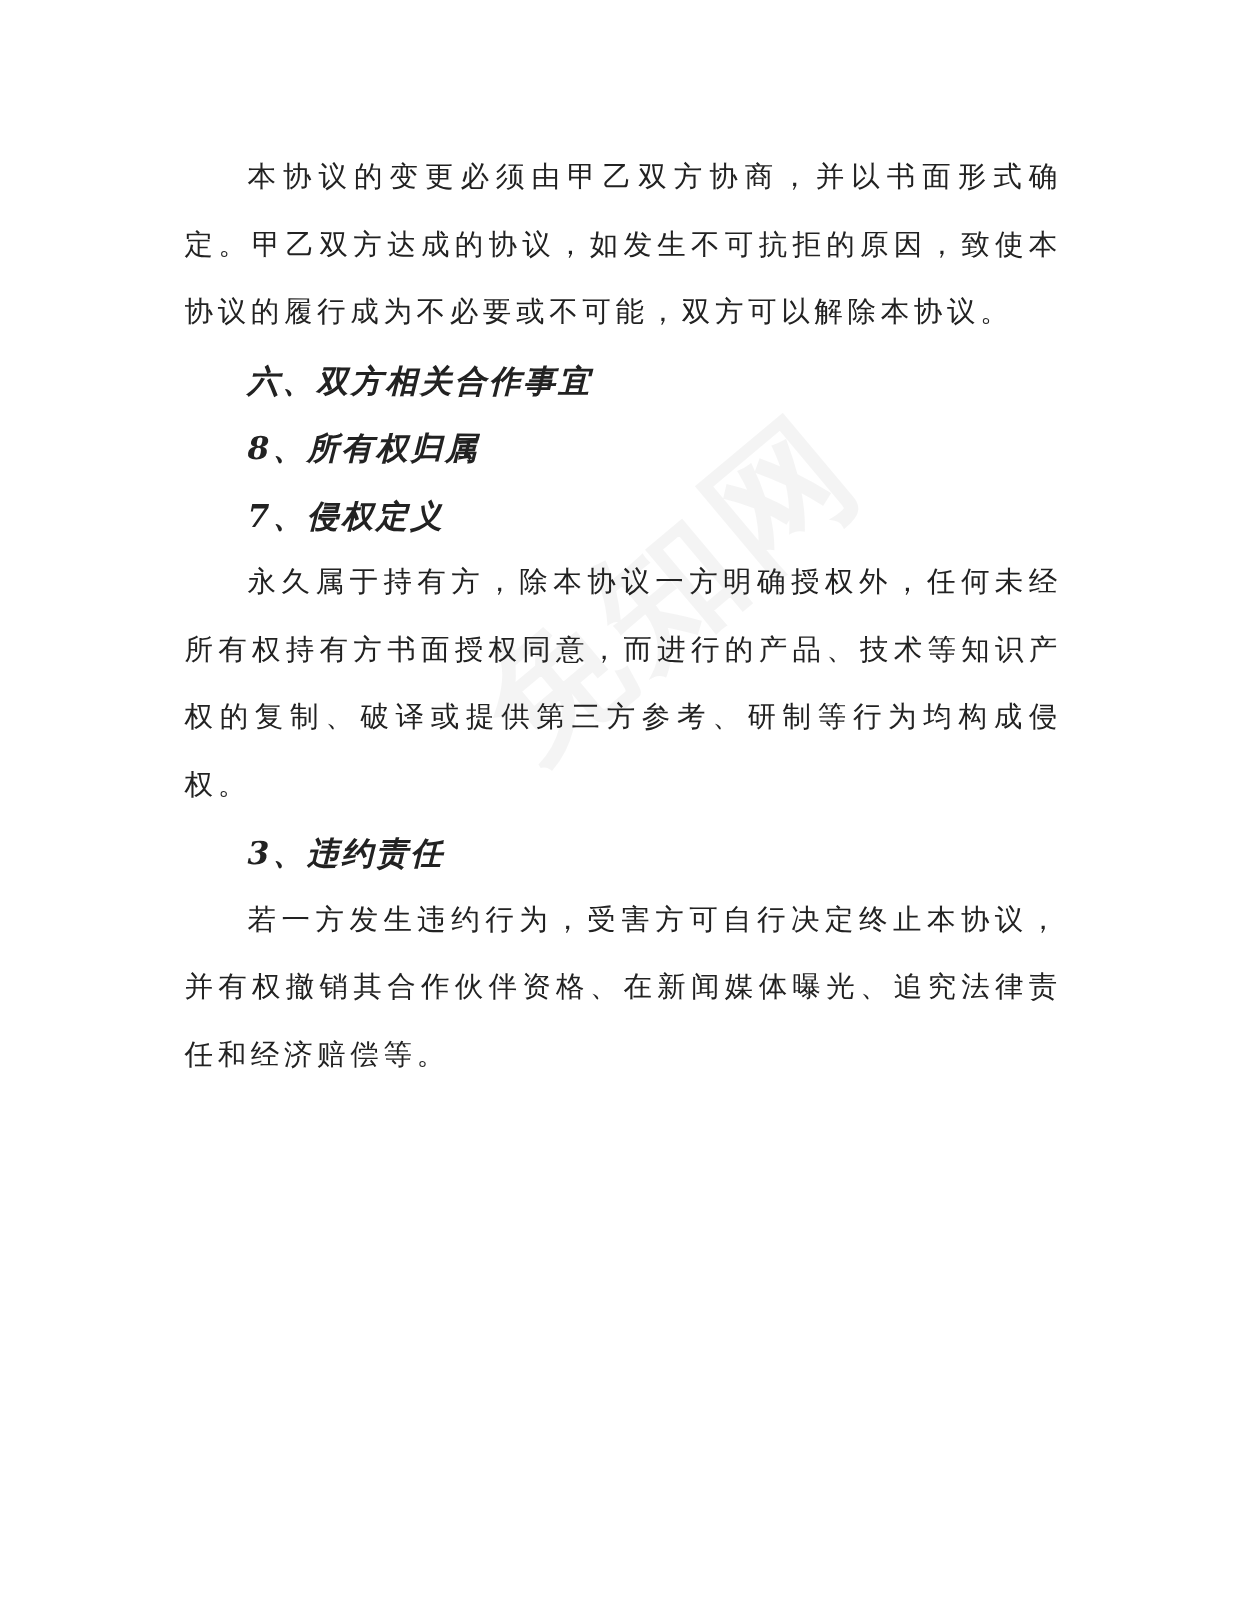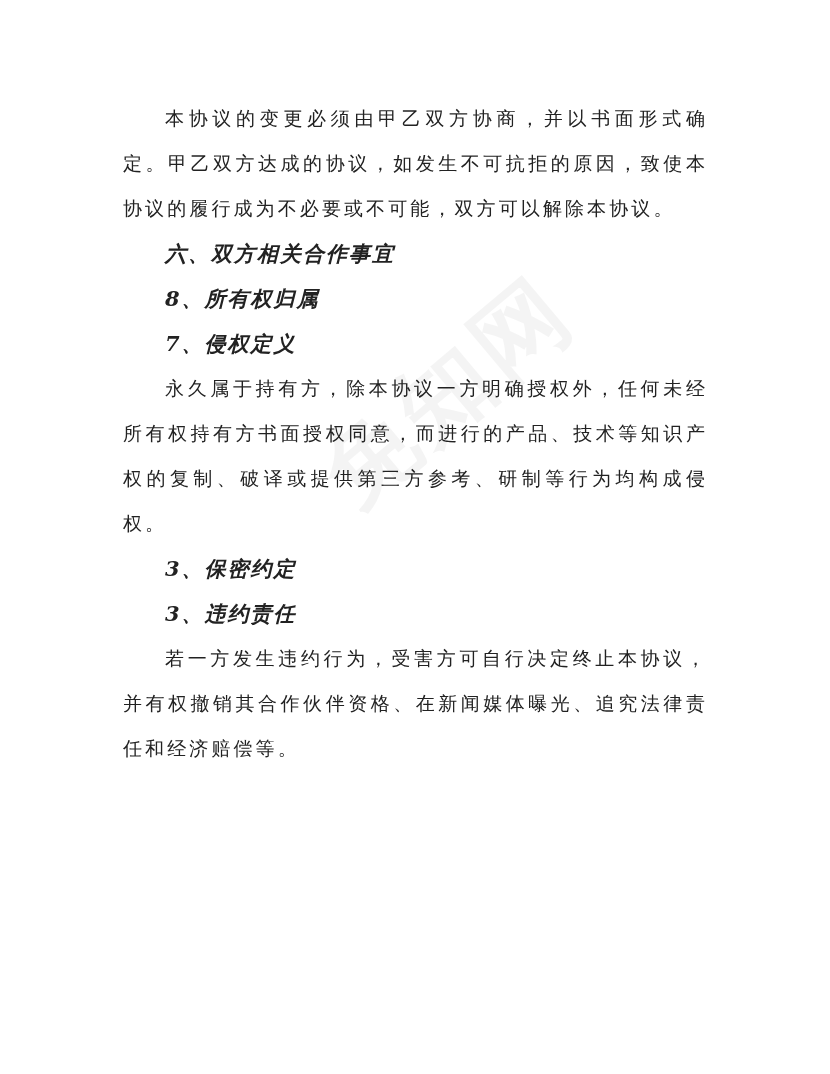--- a/index.html
+++ b/index.html
@@ -17,17 +17,16 @@
 <body>
 
 <div class="watermark">免知网</div>
 
 <div class="page">
   <p class="para">本协议的变更必须由甲乙双方协商，并以书面形式确定。甲乙双方达成的协议，如发生不可抗拒的原因，致使本协议的履行成为不必要或不可能，双方可以解除本协议。</p>
   <p class="heading">六、双方相关合作事宜</p>
   <p class="heading">8、所有权归属</p>
   <p class="heading">7、侵权定义</p>
   <p class="para">永久属于持有方，除本协议一方明确授权外，任何未经所有权持有方书面授权同意，而进行的产品、技术等知识产权的复制、破译或提供第三方参考、研制等行为均构成侵权。</p>
-  <p class="heading">3、保密约定</p>
   <p class="heading">3、违约责任</p>
   <p class="para">若一方发生违约行为，受害方可自行决定终止本协议，并有权撤销其合作伙伴资格、在新闻媒体曝光、追究法律责任和经济赔偿等。</p>
 
 </div>
 
 </body></html>

